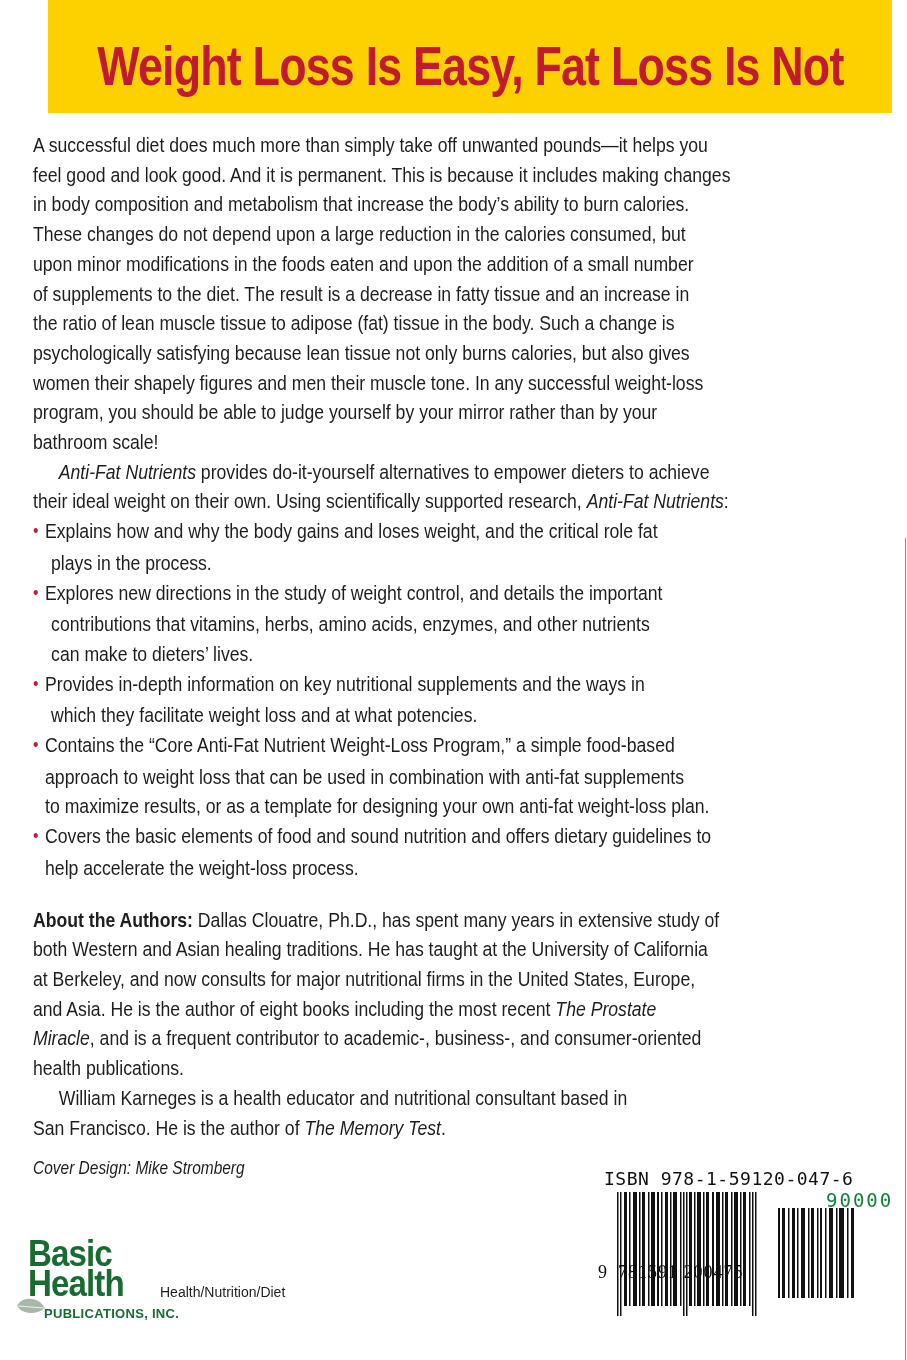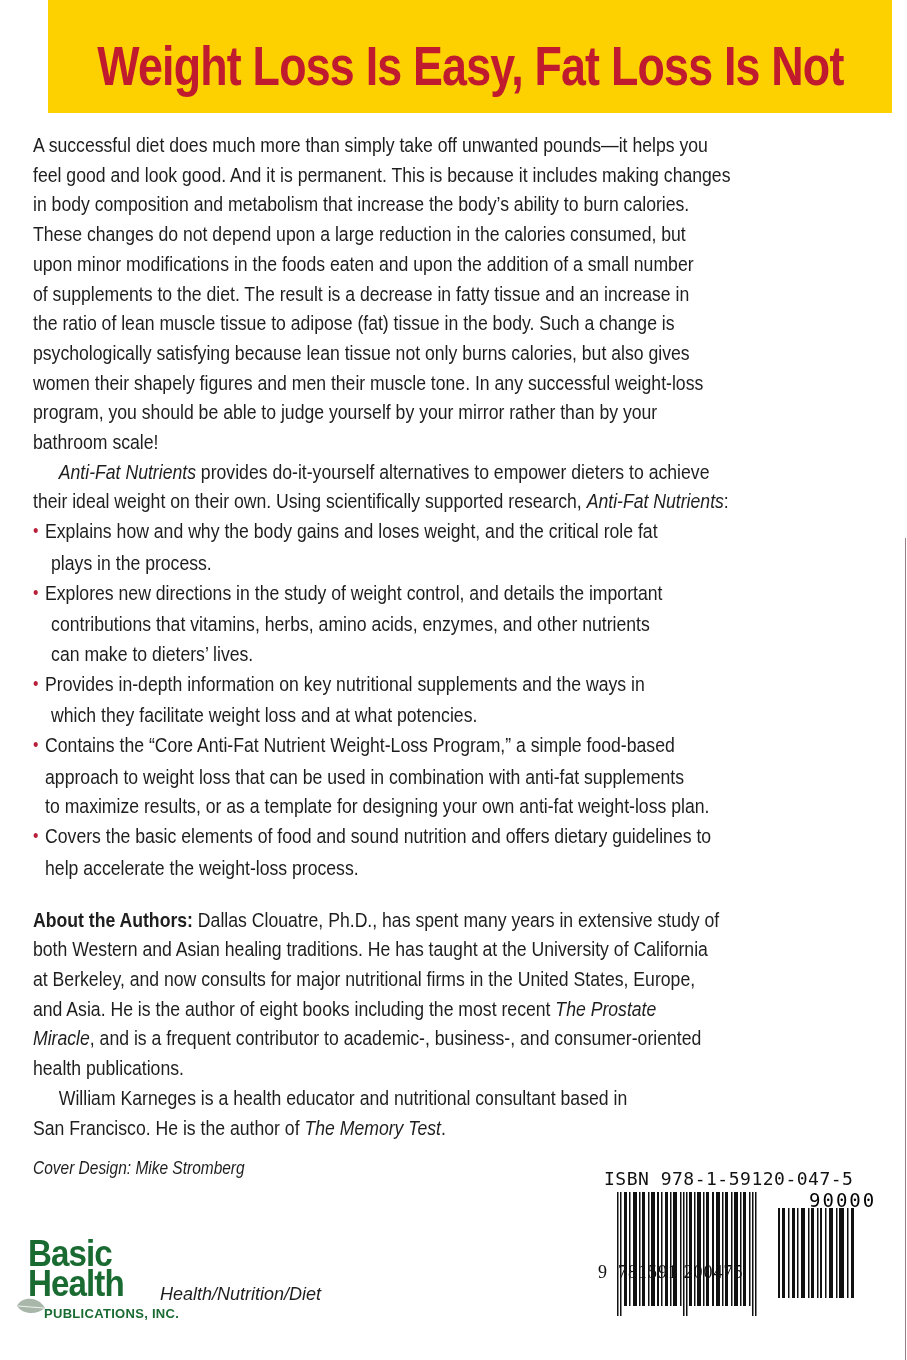--- a/index.html
+++ b/index.html
@@ -45,23 +45,23 @@
       font-size: 18px; font-style: italic; color: #1e1e1e;
       transform: scaleX(0.86); transform-origin: left center; white-space: nowrap;
     }
 
     .isbn {
       position: absolute; left: 604px; top: 1168px;
       font-family: "DejaVu Sans Mono", "Liberation Mono", monospace;
       font-size: 18px; letter-spacing: 0.5px; color: #111; white-space: nowrap;
     }
     .addon-code {
-      position: absolute; left: 809px; top: 1189px;
+      position: absolute; left: 826px; top: 1189px;
       font-family: "DejaVu Sans Mono", "Liberation Mono", monospace;
-      font-size: 19px; letter-spacing: 2px; color: #000000;
+      font-size: 19px; letter-spacing: 2px; color: #15803d;
     }
     .barcode-main {
       position: absolute; left: 617px; top: 1192px; width: 142px; height: 124px;
     }
     .barcode-addon {
       position: absolute; left: 778px; top: 1208px; width: 77px; height: 90px;
     }
     .barcode-digits {
       position: absolute; left: 598px; top: 1262px;
       font-family: Liberation Serif, serif;
@@ -81,21 +81,21 @@
     .logo-basic { top: 0; }
     .logo-health { top: 30px; }
     .logo-pub {
       position: absolute; left: 28px; top: 70px; font-size: 13px; font-weight: bold;
       color: #1a6b32; letter-spacing: 0.3px; white-space: nowrap;
     }
     .logo-leaf { position: absolute; left: 0; top: 60px; width: 30px; height: 22px; }
 
     .category {
       position: absolute; left: 160px; top: 1284px;
-      font-size: 18px; color: #1e1e1e; white-space: nowrap; font-style: italic;
+      font-size: 14px; color: #1e1e1e; white-space: nowrap;
     }
   </style>
 </head>
 <body>
 
 <div class="banner">
   <div class="banner-title">Weight Loss Is Easy, Fat Loss Is Not</div>
 </div>
 
 <div class="body-text">
@@ -140,21 +140,21 @@
   <span class="line"><em>Miracle</em><span>, and is a frequent contributor to academic-, business-, and consumer-oriented</span></span>
   <span class="line">health publications.</span>
   <span class="line indent">William Karneges is a health educator and nutritional consultant based in</span>
   <span class="line"><span>San Francisco. He is the author of </span><em>The Memory Test</em><span>.</span></span>
 </div>
 
 <div class="right-rule"></div>
 
 <div class="credit">Cover Design: Mike Stromberg</div>
 
-<div class="isbn">ISBN 978-1-59120-047-5</div>
+<div class="isbn">ISBN 978-1-59120-047-6</div>
 <div class="addon-code">90000</div>
 
 <svg class="barcode-main" viewBox="0 0 142 124" preserveAspectRatio="none">
   <g fill="#111">
     <rect x="0" y="0" width="1.5" height="124"></rect>
       <rect x="3" y="0" width="1.5" height="124"></rect>
     <rect x="7" y="0" width="3" height="114"></rect>
       <rect x="12" y="0" width="1.5" height="114"></rect>
     <rect x="16" y="0" width="4" height="114"></rect>
       <rect x="22" y="0" width="1.5" height="114"></rect>

